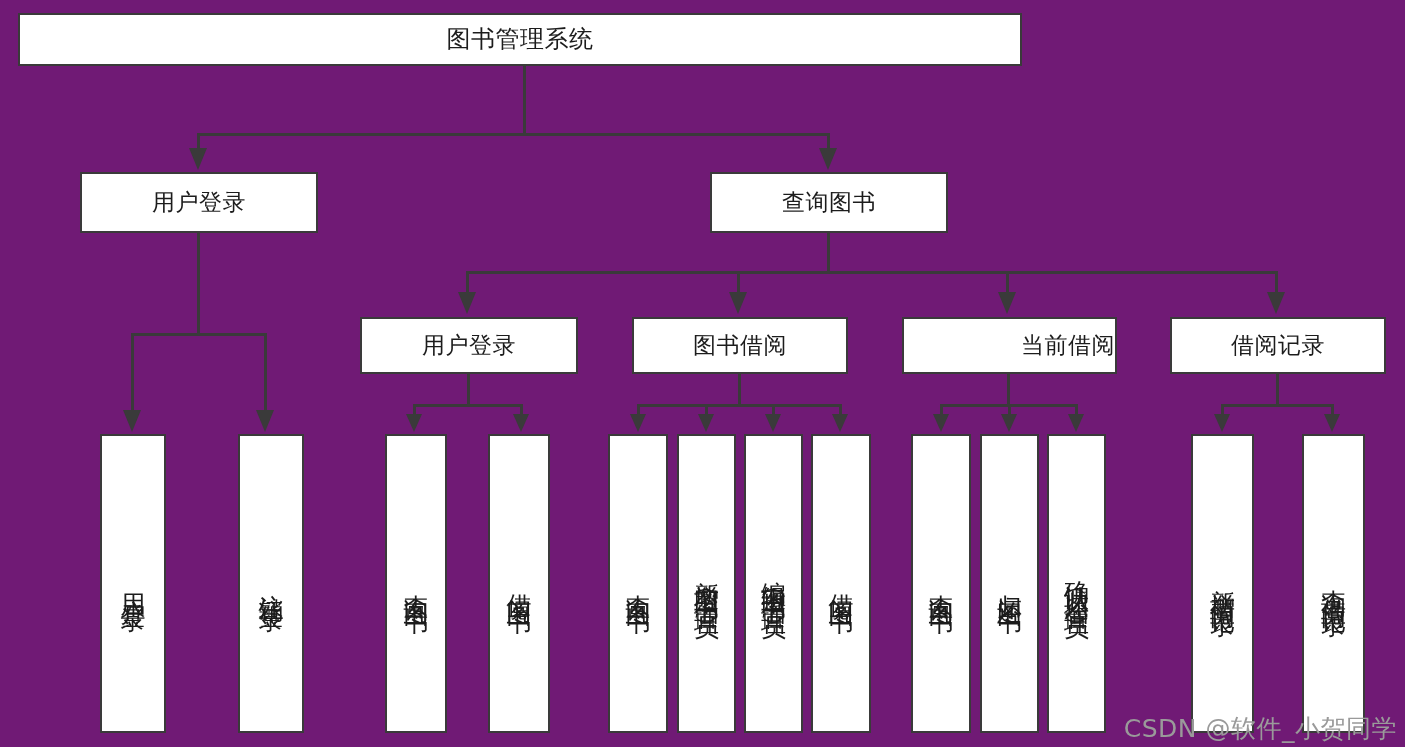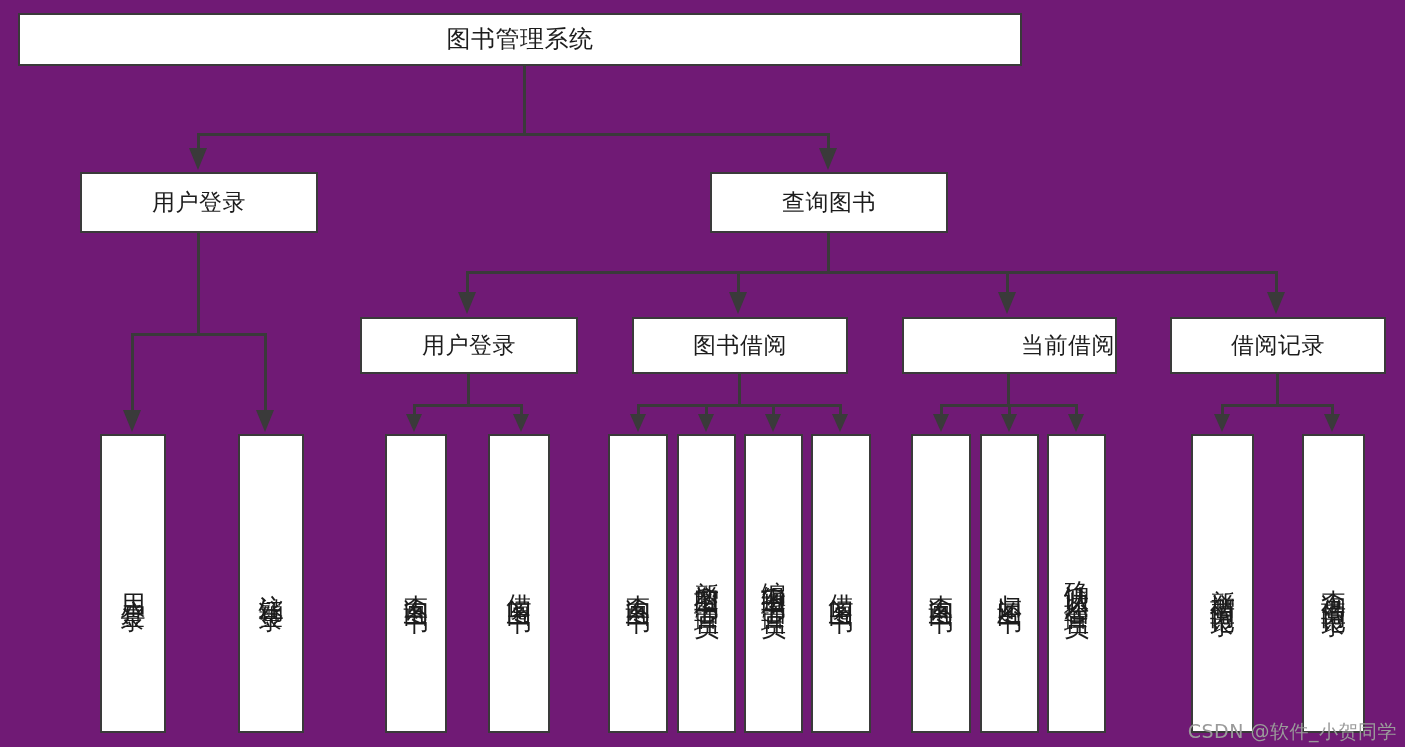--- a/index.html
+++ b/index.html
@@ -75,21 +75,21 @@
   .arrow.small {
     border-left-width: 8px;
     border-right-width: 8px;
     border-top-width: 18px;
   }
   
   #watermark {
     position: absolute;
     right: 8px;
     bottom: 2px;
-    font-size: 19px;
+    font-size: 25px;
     color: #9a9a9a;
     white-space: nowrap;
     letter-spacing: 0.5px;
     font-family: "DejaVu Sans", "Liberation Sans", sans-serif;
   }
 </style>
 </head>
 <body>
 
 <div id="canvas">

